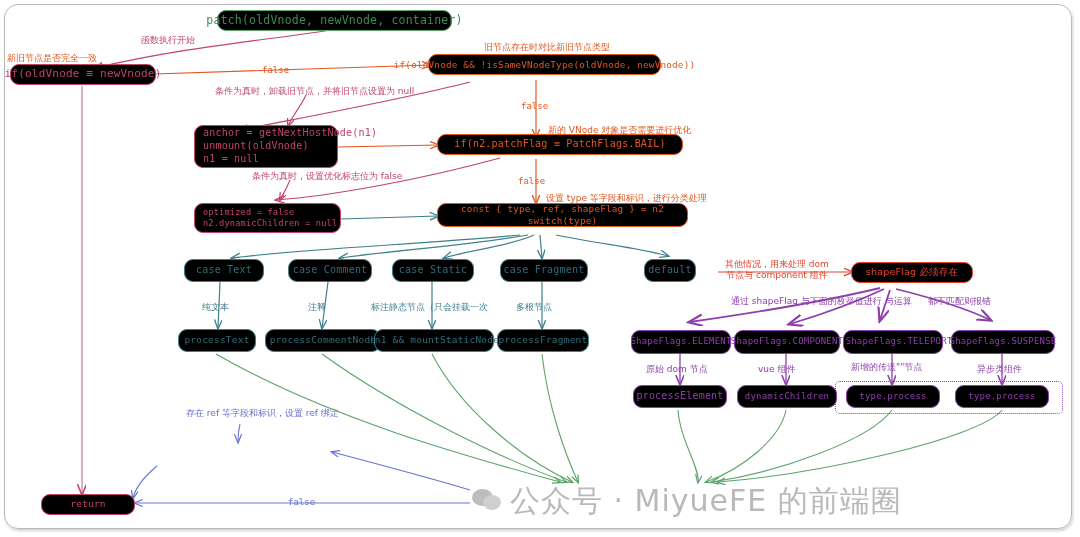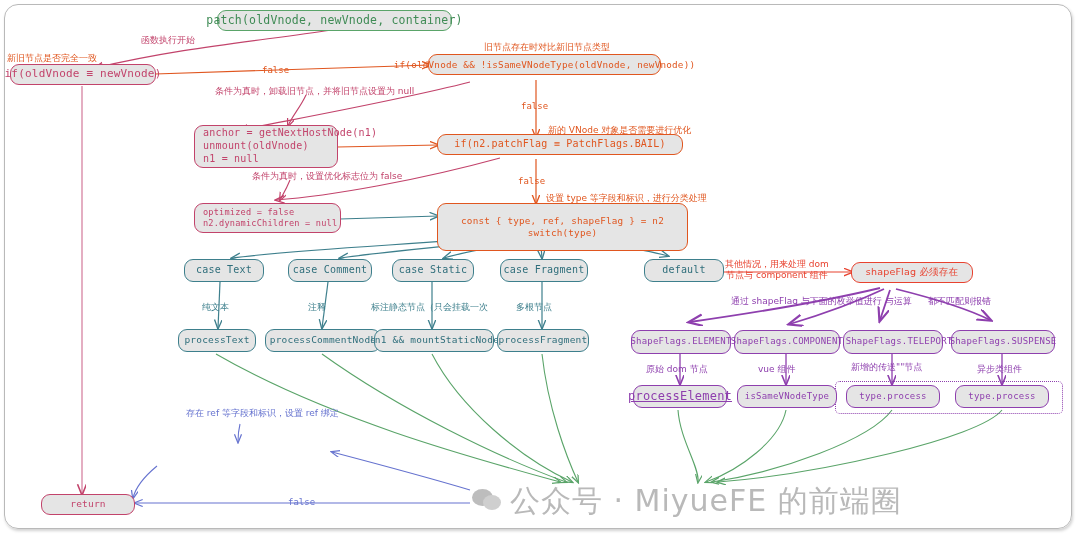--- a/index.html
+++ b/index.html
@@ -1,21 +1,21 @@
 <!DOCTYPE html>
 <html><head>
 <meta charset="utf-8">
 <style>
   html,body{margin:0;padding:0;background:#ffffff;}
   body{font-family:"DejaVu Sans Mono","Liberation Mono",monospace;}
   #stage{position:relative;width:1080px;height:537px;overflow:hidden;background:#fff;}
   #frame{position:absolute;left:4px;top:4px;width:1068px;height:525px;border:1.2px solid #b9b9b9;border-radius:14px;box-sizing:border-box;box-shadow:1px 2px 3px rgba(0,0,0,.18);}
   svg#wires{position:absolute;left:0;top:0;width:1080px;height:537px;pointer-events:none;}
 
-  .node{position:absolute;box-sizing:border-box;border:1.4px solid #000;border-radius:9px;background:#e5e5e5;
+  .node{position:absolute;box-sizing:border-box;border:1.4px solid #000;border-radius:9px;background:#000000;
         display:flex;align-items:center;justify-content:center;text-align:center;
         font-family:"DejaVu Sans Mono","Liberation Mono",monospace;letter-spacing:.2px;white-space:pre;line-height:1.28;}
   .green{border-color:#5aa469;color:#3f8b55;}
   .pink{border-color:#c2436b;color:#c2436b;}
   .orange{border-color:#e0561f;color:#e0561f;}
   .teal{border-color:#3d7f8c;color:#2f6e7b;}
   .purple{border-color:#8e3fae;color:#8e3fae;}
   .red{border-color:#e8422f;color:#e8422f;}
   .blue{border-color:#4455c4;color:#4455c4;}
 
@@ -137,45 +137,45 @@
 
   <div class="node pink" style="left:194px;top:125px;width:144px;height:43px;font-size:10px;justify-content:flex-start;padding-left:8px;text-align:left;">anchor = getNextHostNode(n1)
 unmount(oldVnode)
 n1 = null</div>
 
   <div class="node orange" style="left:437px;top:134px;width:246px;height:21px;font-size:10px;">if(n2.patchFlag ≡ PatchFlags.BAIL)</div>
 
   <div class="node pink" style="left:194px;top:203px;width:147px;height:30px;font-size:8.6px;justify-content:flex-start;padding-left:8px;text-align:left;">optimized = false
 n2.dynamicChildren = null</div>
 
-  <div class="node orange" style="left:437px;top:203px;width:251px;height:48px;font-size:9.3px;">const { type, ref, shapeFlag } = n2
+  <div class="node orange" style="left:437px;top:203px;width:251px;height:24px;font-size:9.3px;">const { type, ref, shapeFlag } = n2
 switch(type)</div>
 
   <div class="node teal" style="left:184px;top:259px;width:80px;height:23px;font-size:10px;">case Text</div>
   <div class="node teal" style="left:288px;top:259px;width:84px;height:23px;font-size:10px;">case Comment</div>
   <div class="node teal" style="left:392px;top:259px;width:82px;height:23px;font-size:10px;">case Static</div>
   <div class="node teal" style="left:500px;top:259px;width:88px;height:23px;font-size:10px;">case Fragment</div>
-  <div class="node teal" style="left:644px;top:259px;width:80px;height:23px;font-size:10px;">default</div>
+  <div class="node teal" style="left:644px;top:259px;width:52px;height:23px;font-size:10px;">default</div>
 
   <div class="node teal" style="left:178px;top:329px;width:78px;height:23px;font-size:9.5px;">processText</div>
   <div class="node teal" style="left:265px;top:329px;width:116px;height:23px;font-size:9.5px;">processCommentNode</div>
   <div class="node teal" style="left:374px;top:329px;width:120px;height:23px;font-size:9.5px;">!n1 &amp;&amp; mountStaticNode</div>
   <div class="node teal" style="left:497px;top:329px;width:92px;height:23px;font-size:9.5px;">processFragment</div>
 
   <div class="node red" style="left:851px;top:262px;width:122px;height:21px;font-size:9.5px;font-family:'DejaVu Sans','Liberation Sans',sans-serif;">shapeFlag 必须存在</div>
 
   <div class="node purple" style="left:631px;top:330px;width:100px;height:24px;font-size:9px;">ShapeFlags.ELEMENT</div>
   <div class="node purple" style="left:734px;top:330px;width:106px;height:24px;font-size:9px;">ShapeFlags.COMPONENT</div>
   <div class="node purple" style="left:843px;top:330px;width:100px;height:24px;font-size:9px;padding-left:12px;">ShapeFlags.TELEPORT</div>
   <div class="node purple" style="left:951px;top:330px;width:104px;height:24px;font-size:9px;">ShapeFlags.SUSPENSE</div>
 
   <div id="dashbox" style="left:835px;top:381px;width:228px;height:33px;"></div>
 
-  <div class="node purple" style="left:633px;top:385px;width:94px;height:23px;font-size:12px;text-decoration:underline;">processElement</div>
-  <div class="node purple" style="left:737px;top:385px;width:100px;height:23px;font-size:9px;">isSameVNodeType</div>
+  <div class="node purple" style="left:633px;top:385px;width:94px;height:23px;font-size:10px;">processElement</div>
+  <div class="node purple" style="left:737px;top:385px;width:100px;height:23px;font-size:9px;">dynamicChildren</div>
   <div class="node purple" style="left:846px;top:385px;width:94px;height:23px;font-size:9px;">type.process</div>
   <div class="node purple" style="left:955px;top:385px;width:94px;height:23px;font-size:9px;">type.process</div>
 
 
 
   <div class="node pink" style="left:41px;top:494px;width:94px;height:21px;font-size:9.5px;">return</div>
 
   <div class="lbl l-pink" style="left:141px;top:35px;font-size:9px;">函数执行开始</div>
 
   <div class="lbl l-orange" style="left:7px;top:53px;font-size:9px;">新旧节点是否完全一致</div>

